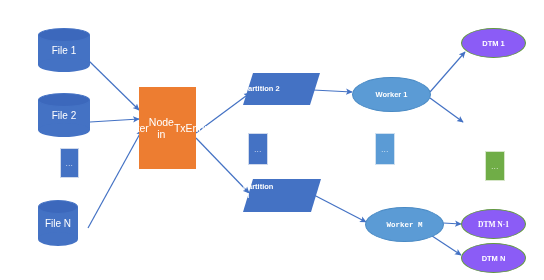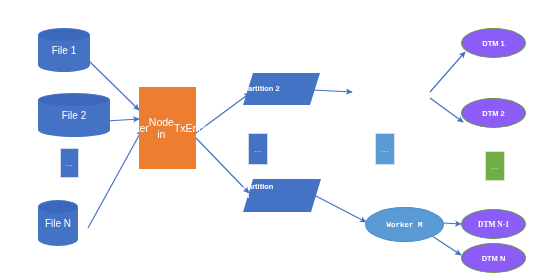--- a/index.html
+++ b/index.html
@@ -176,21 +176,21 @@
     </g>
   </svg>
 
   <div class="cylinder" style="left:38px; top:28px; width:52px; height:44px;">
     <div class="cyl-body"></div>
     <div class="cyl-bottom"></div>
     <div class="cyl-top"></div>
     <div class="cyl-label">File 1</div>
   </div>
 
-  <div class="cylinder" style="left:38px; top:93px; width:72px; height:44px;">
+  <div class="cylinder" style="left:38px; top:93px; width:52px; height:44px;">
     <div class="cyl-body"></div>
     <div class="cyl-bottom"></div>
     <div class="cyl-top"></div>
     <div class="cyl-label">File 2</div>
   </div>
 
   <div class="dots-box dots-blue-dark" style="left:60px; top:148px; width:19px; height:30px;">...</div>
 
   <div class="cylinder" style="left:38px; top:200px; width:40px; height:46px;">
     <div class="cyl-body"></div>
@@ -220,28 +220,28 @@
   <div class="parallelogram" style="left:243px; top:179px; width:78px; height:25px;">
     <svg width="78" height="33" viewBox="0 0 78 33">
       <polygon points="10,0 78,0 68,33 0,33" fill="#4472C4"></polygon>
     </svg>
     <div class="para-label">
       <span>Partition</span><br>
       <span>M</span>
     </div>
   </div>
 
+  <div class="ellipse ellipse-worker" style="left:352px; top:77px; width:79px; height:35px;">Worker 1</div>
 
   <div class="dots-box dots-blue-light" style="left:375px; top:133px; width:20px; height:32px;">...</div>
 
   <div class="ellipse ellipse-worker" style="left:365px; top:207px; width:79px; height:35px;font-family:Liberation Mono, monospace;">Worker M</div>
 
   <div class="ellipse ellipse-dtm" style="left:461px; top:28px; width:65px; height:30px;">DTM 1</div>
 
-  <div class="ellipse ellipse-dtm" style="left:461px; top:98px; width:65px; height:30px;">DTM 2</div>
 
   <div class="dots-box dots-green" style="left:485px; top:151px; width:20px; height:30px;">...</div>
 
   <div class="ellipse ellipse-dtm" style="left:461px; top:209px; width:65px; height:30px;font-family:Liberation Serif, serif;">DTM N-1</div>
 
   <div class="ellipse ellipse-dtm" style="left:461px; top:243px; width:65px; height:30px;text-align:right;">DTM N</div>
 
 </div>
 
 </body></html>

